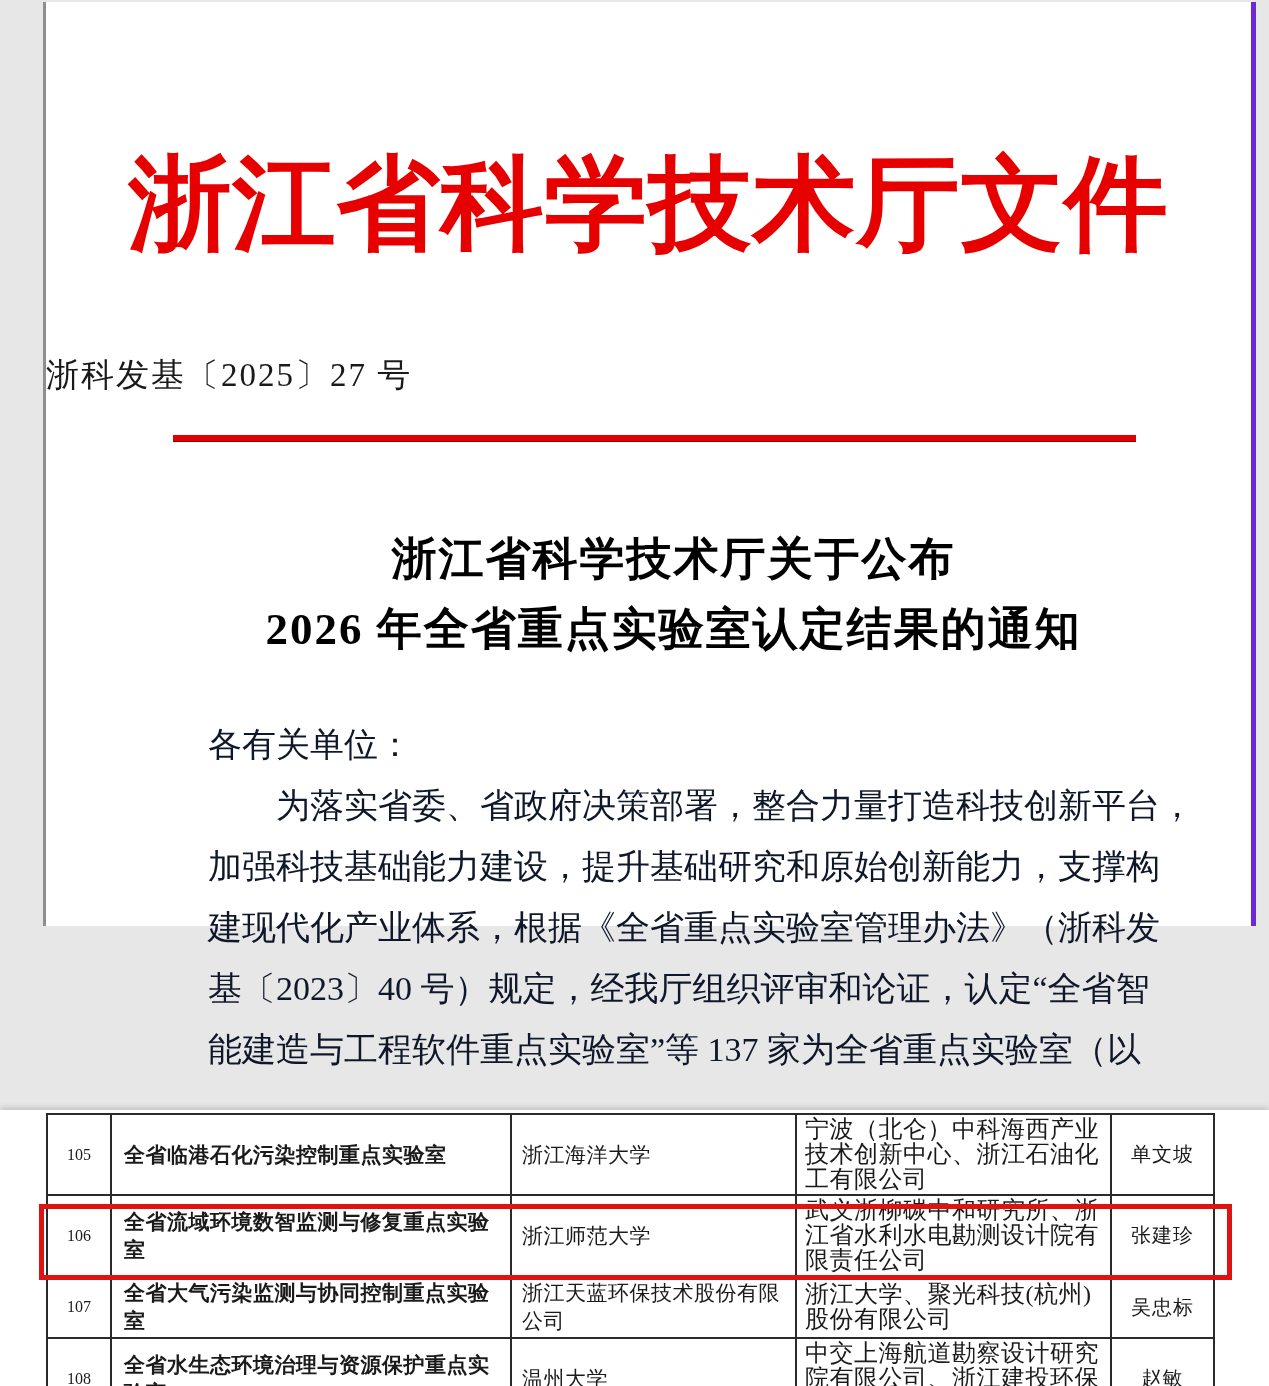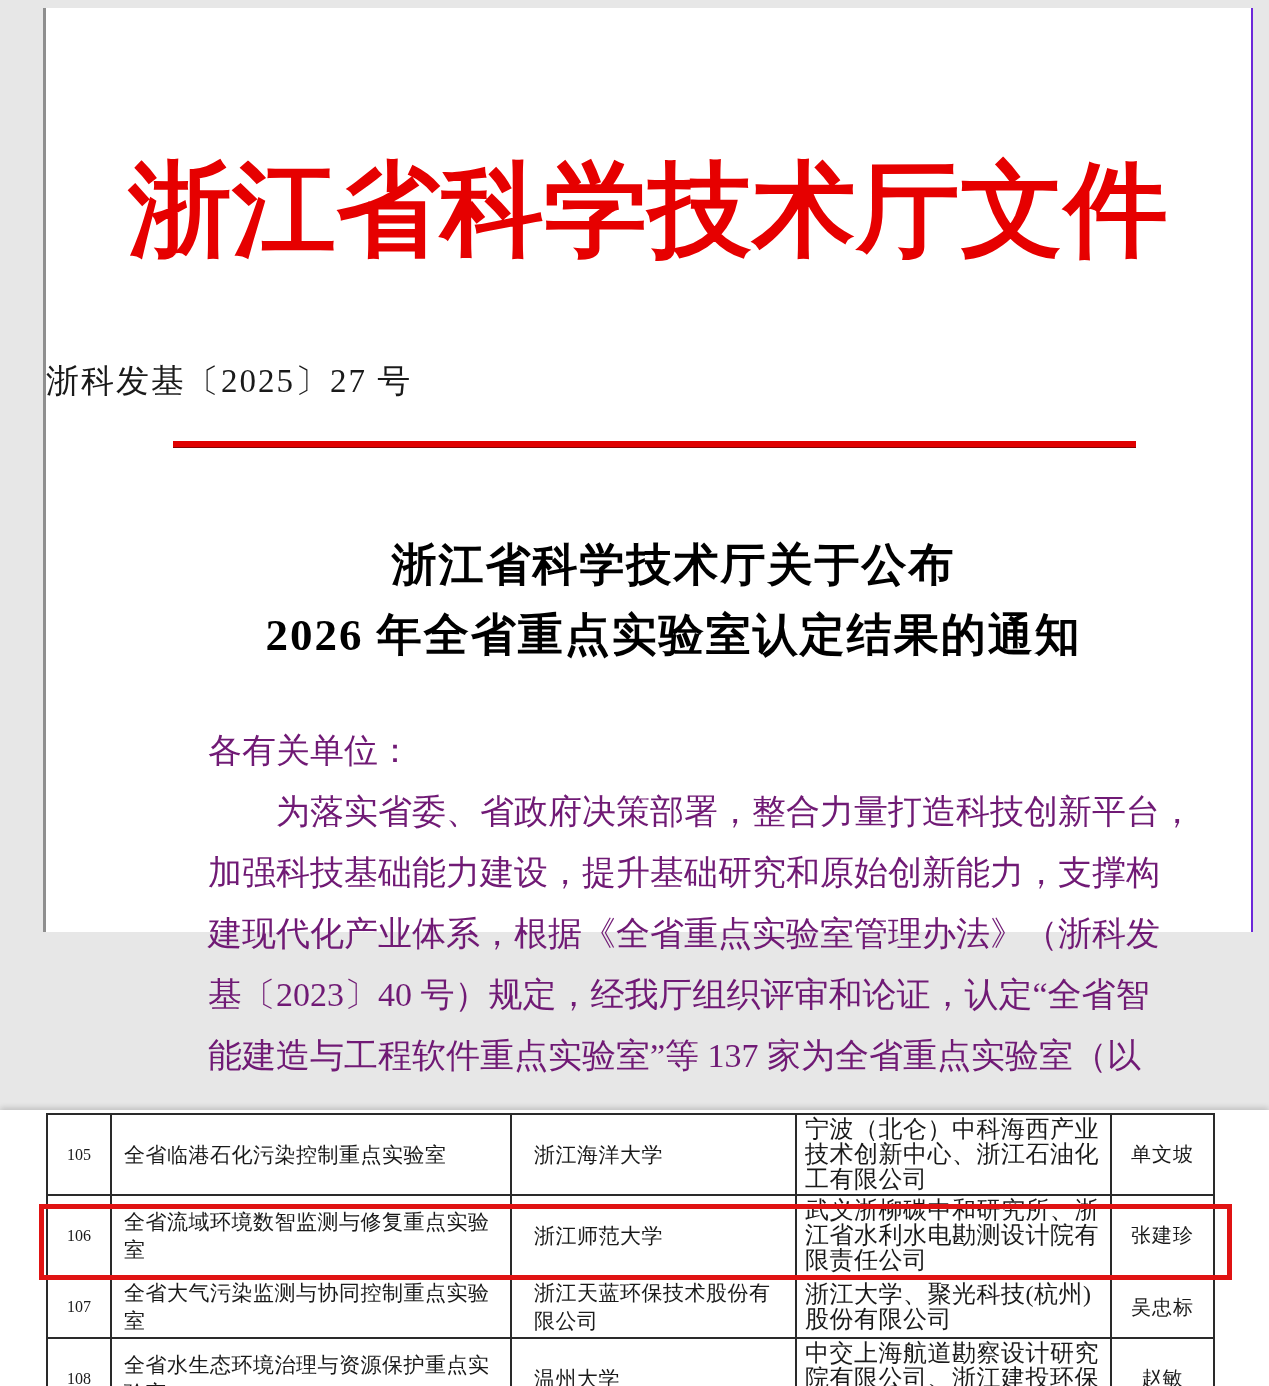--- a/index.html
+++ b/index.html
@@ -6,24 +6,24 @@
   body{
     width:1269px;height:1386px;
     background:#e7e7e7;
     font-family:"Liberation Serif","DejaVu Serif",serif;
     position:relative;overflow:hidden;
   }
   .canvas{position:absolute;left:0;top:0;width:1269px;height:1386px;}
 
   
   .page-top{
-    position:absolute;left:43px;top:8px;width:1205px;height:924px;
+    position:absolute;left:43px;top:2px;width:1205px;height:924px;
     background:#ffffff;
     border-left:3px solid #8f8f8f;
-    border-right:2px solid #6d28d9;
+    border-right:5px solid #6d28d9;
   }
   .letterhead{
     position:absolute;left:0;top:146px;width:100%;
     text-align:center;
     font-size:103px;font-weight:900;line-height:1.1;
     color:#e60000;
     letter-spacing:1px;
     font-family:"Liberation Serif","DejaVu Serif",serif;
     white-space:nowrap;
   }
@@ -39,21 +39,21 @@
   .notice-title{
     position:absolute;left:0;width:100%;text-align:center;
     font-size:45px;font-weight:700;color:#000;
     letter-spacing:2px;white-space:nowrap;padding-left:25px;
   }
   .notice-title.l1{top:527px;}
   .notice-title.l2{top:597px;}
 
   .body-text{
     position:absolute;left:162px;top:712px;width:896px;
-    font-size:34px;color:#701a75;
+    font-size:34px;color:#0f172a;
   }
   .body-text .line{
     height:61px;line-height:61px;white-space:nowrap;
     text-align:justify;
   }
   .body-text .line.just{text-align-last:justify;}
   .body-text .line.indent{padding-left:68px;}
 
   
   .table-section{
@@ -71,22 +71,22 @@
     border:2px solid #2a2a2a;
     vertical-align:middle;
     padding:2px 6px;
   }
   .lab-table col.c-no{width:64px;}
   .lab-table col.c-lab{width:400px;}
   .lab-table col.c-unit{width:285px;}
   .lab-table col.c-partners{width:315px;}
   .lab-table col.c-director{width:103px;}
   .lab-table td.no{text-align:center;font-size:16px;}
-  .lab-table td.lab{padding-left:12px;letter-spacing:0.5px;}
-  .lab-table td.unit{padding-left:22px;letter-spacing:0.5px;}
+  .lab-table td.lab{padding-left:12px;letter-spacing:0.5px;font-weight:bold;}
+  .lab-table td.unit{padding-left:10px;letter-spacing:0.5px;}
   .lab-table td.partners{font-size:24px;line-height:25px;padding:2px 8px;letter-spacing:0.5px;}
   .lab-table td.director{text-align:center;font-size:20px;letter-spacing:1px;}
   .lab-table tr{height:49px;}
   .lab-table tr.r0{height:51px;}
   .lab-table tr.r2{height:50px;}
 
   .highlight-box{
     position:absolute;left:39px;top:1204px;width:1183px;height:66px;
     border:5px solid #e01313;
     pointer-events:none;

